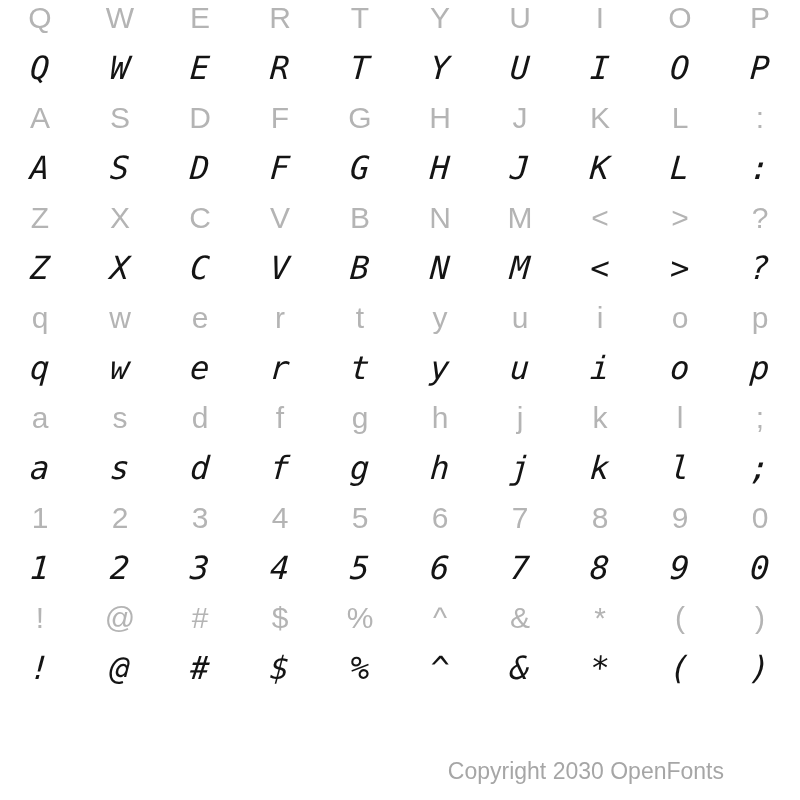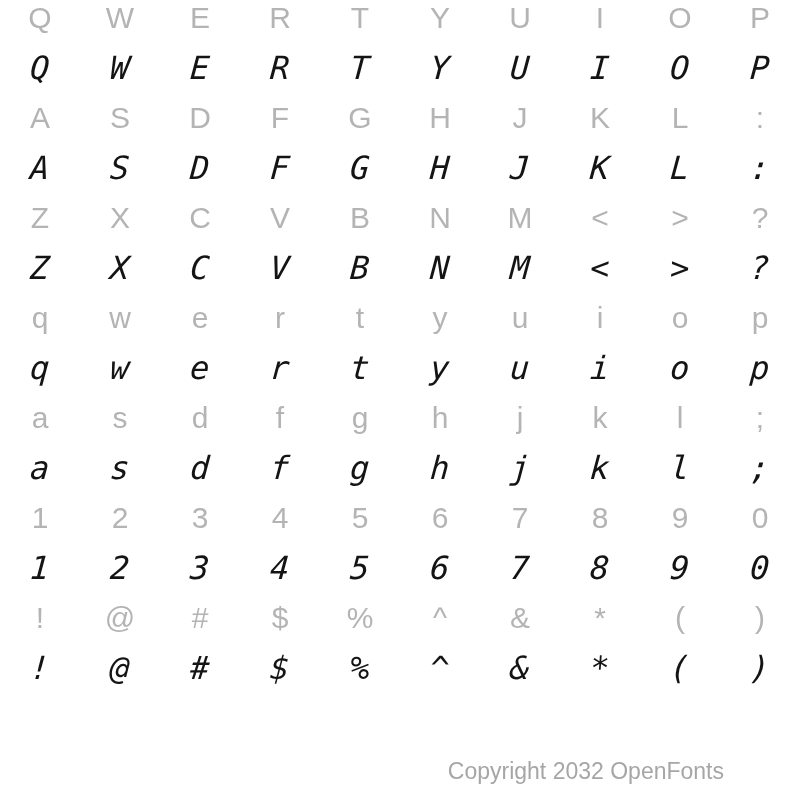--- a/index.html
+++ b/index.html
@@ -223,14 +223,14 @@
         <span class="cell">#</span>
         <span class="cell">$</span>
         <span class="cell">%</span>
         <span class="cell">^</span>
         <span class="cell">&amp;</span>
         <span class="cell">*</span>
         <span class="cell">(</span>
         <span class="cell">)</span>
       </div>
     </div>
-  <div class="footer-copyright">Copyright 2032 OpenFonts</div>
+  <div class="footer-copyright">Copyright 2030 OpenFonts</div>
 </div>
 
 </body></html>

